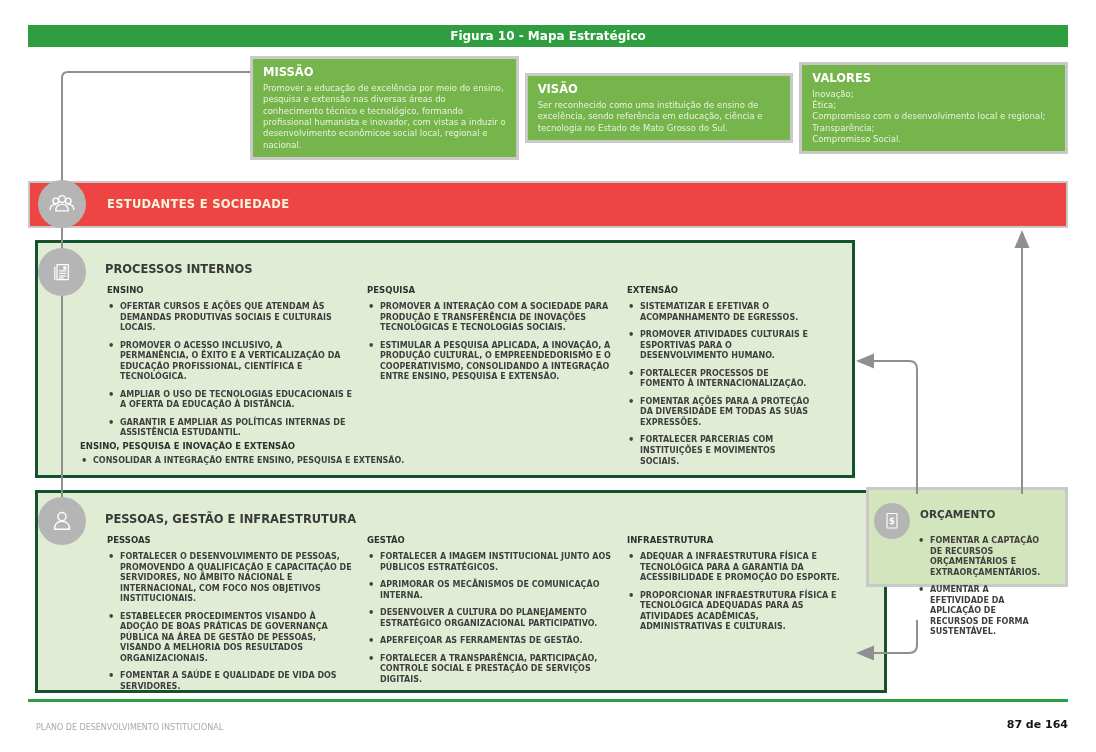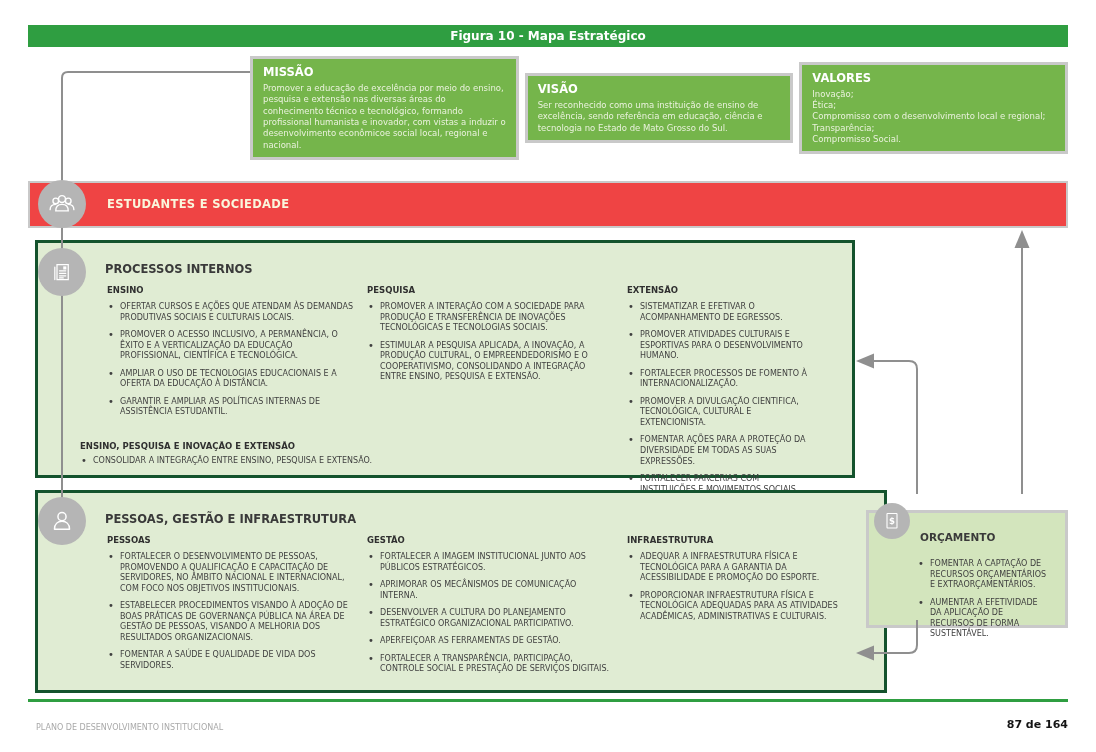--- a/index.html
+++ b/index.html
@@ -30,29 +30,29 @@
   .panel{position:absolute;background:#e0ecd3;border:3px solid #14532d;box-sizing:border-box;}
   .panel-processes{left:35px;top:240px;width:820px;height:238px;}
   .panel-people{left:35px;top:490px;width:852px;height:203px;}
   .panel-title{position:absolute;left:67px;top:19px;font-size:11.5px;
                font-weight:bold;color:#3a3a3a;}
   .columns{position:absolute;left:42px;top:42px;right:26px;
            display:grid;grid-template-columns:260px 260px 1fr;margin-left:27px;}
   .col h4{margin:0 0 7px 0;font-size:8.5px;font-weight:bold;color:#2f2f2f;}
   ul.obj{margin:0;padding:0 14px 0 0;list-style:none;}
   ul.obj li{position:relative;padding-left:13px;margin-bottom:7px;
-            font-size:8px;line-height:1.32;color:#3f3f3f;}
+            font-size:8px;line-height:1.32;color:#3f3f3f;font-weight:bold;}
   ul.obj li::before{content:"•";position:absolute;left:1px;top:-2px;
                     font-size:10px;color:#3f3f3f;}
   .panel-footer{position:absolute;left:42px;bottom:8px;width:420px;}
   .panel-footer h4{margin:0 0 5px 0;font-size:8.5px;font-weight:bold;color:#2f2f2f;}
   .panel-footer ul.obj li{margin-bottom:0;}
 
   
-  .panel-budget{position:absolute;left:866px;top:510px;width:202px;height:118px;
+  .panel-budget{position:absolute;left:866px;top:487px;width:202px;height:100px;
                 background:#d3e5bd;border:3px solid #c9c9c9;box-sizing:border-box;}
   .budget-title{position:absolute;left:51px;top:18px;font-size:10.5px;
                 font-weight:bold;color:#3a3a3a;}
   .budget-list{position:absolute;left:48px;top:46px;right:4px;}
 
   
   .circle{position:absolute;border-radius:50%;background:#b5b5b5;
           display:flex;align-items:center;justify-content:center;z-index:6;}
   .circle-48{width:48px;height:48px;}
   .circle-36{width:36px;height:36px;}
@@ -145,21 +145,20 @@
           <li>PROMOVER A INTERAÇÃO COM A SOCIEDADE PARA PRODUÇÃO E TRANSFERÊNCIA DE INOVAÇÕES TECNOLÓGICAS E TECNOLOGIAS SOCIAIS.</li>
           <li>ESTIMULAR A PESQUISA APLICADA, A INOVAÇÃO, A PRODUÇÃO CULTURAL, O EMPREENDEDORISMO E O COOPERATIVISMO, CONSOLIDANDO A INTEGRAÇÃO ENTRE ENSINO, PESQUISA E EXTENSÃO.</li>
         </ul>
       </div>
       <div class="col">
         <h4>EXTENSÃO</h4>
         <ul class="obj">
           <li>SISTEMATIZAR E EFETIVAR O ACOMPANHAMENTO DE EGRESSOS.</li>
           <li>PROMOVER ATIVIDADES CULTURAIS E ESPORTIVAS PARA O DESENVOLVIMENTO HUMANO.</li>
           <li>FORTALECER PROCESSOS DE FOMENTO À INTERNACIONALIZAÇÃO.</li>
-          <li>PROMOVER A DIVULGAÇÃO CIENTIFICA, TECNOLÓGICA, CULTURAL E EXTENCIONISTA.</li>
           <li>FOMENTAR AÇÕES PARA A PROTEÇÃO DA DIVERSIDADE EM TODAS AS SUAS EXPRESSÕES.</li>
           <li>FORTALECER PARCERIAS COM INSTITUIÇÕES E MOVIMENTOS SOCIAIS.</li>
         </ul>
       </div>
     </div>
     <div class="panel-footer">
       <h4>ENSINO, PESQUISA E INOVAÇÃO E EXTENSÃO</h4>
       <ul class="obj">
         <li>CONSOLIDAR A INTEGRAÇÃO ENTRE ENSINO, PESQUISA E EXTENSÃO.</li>
       </ul>

